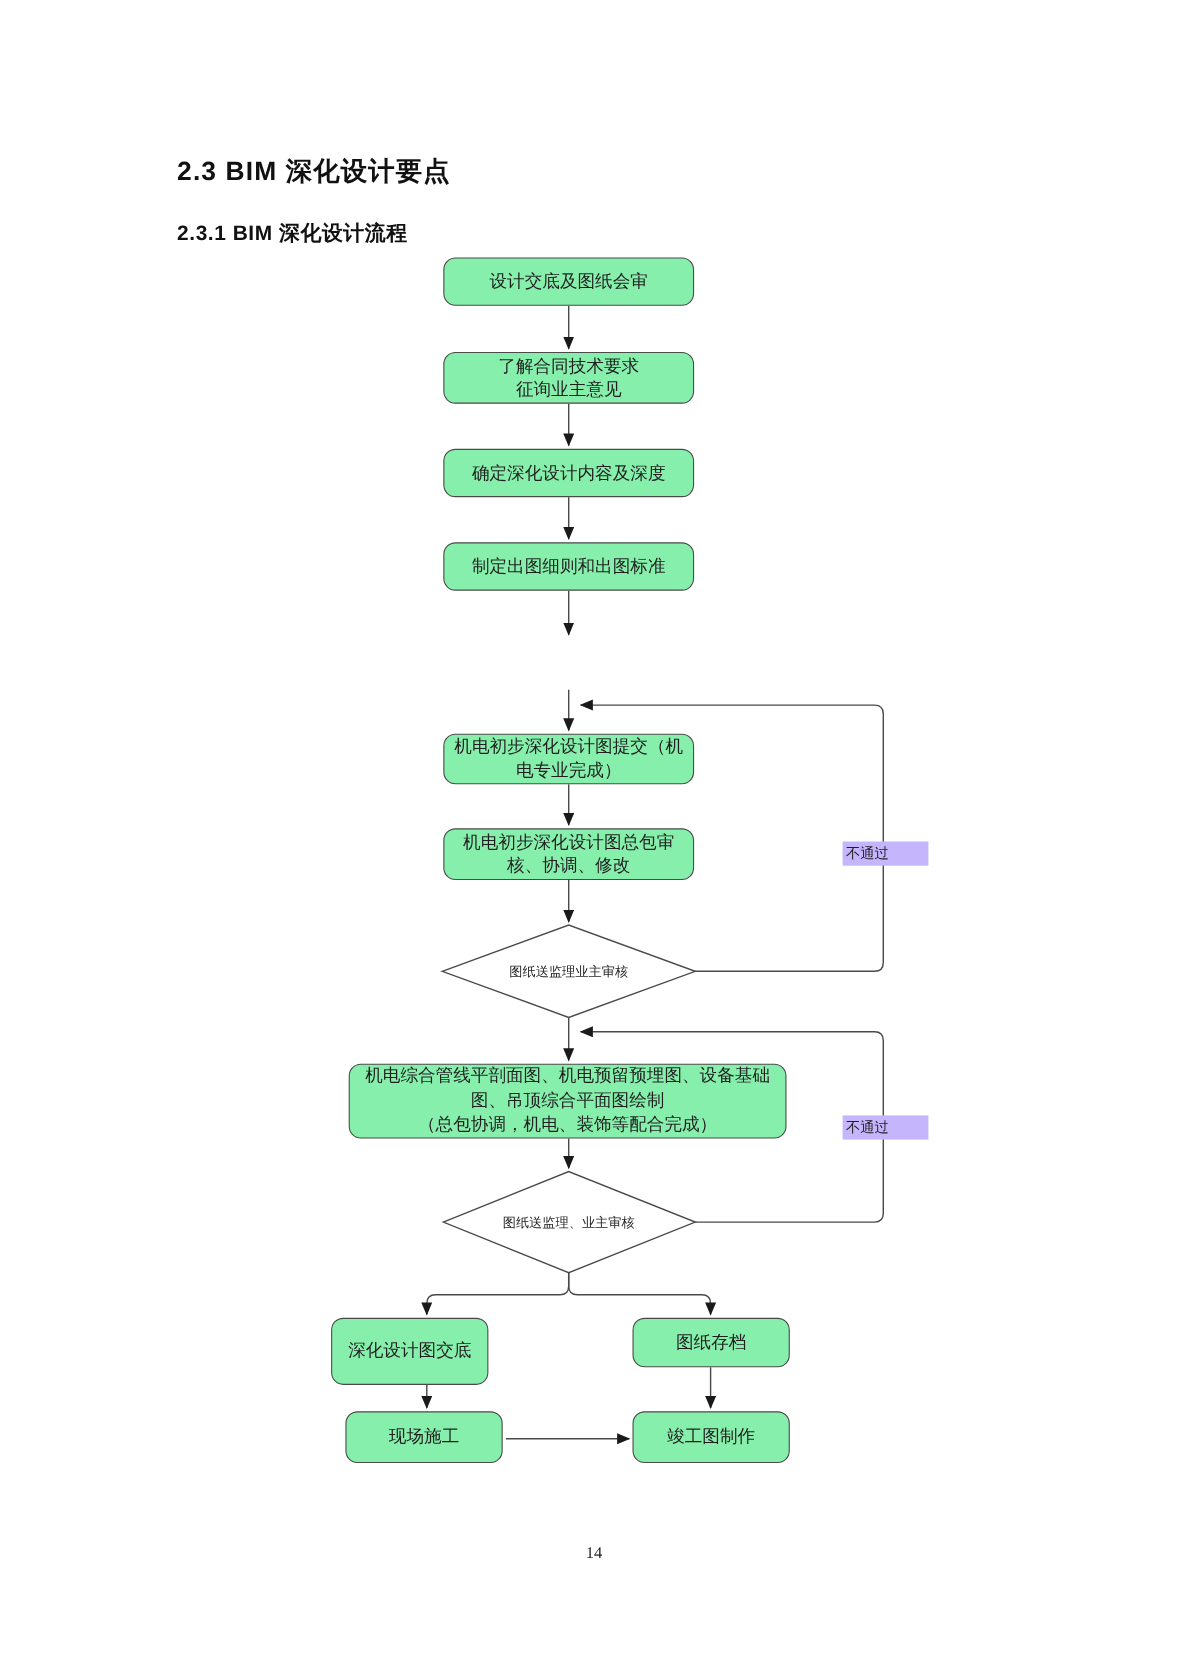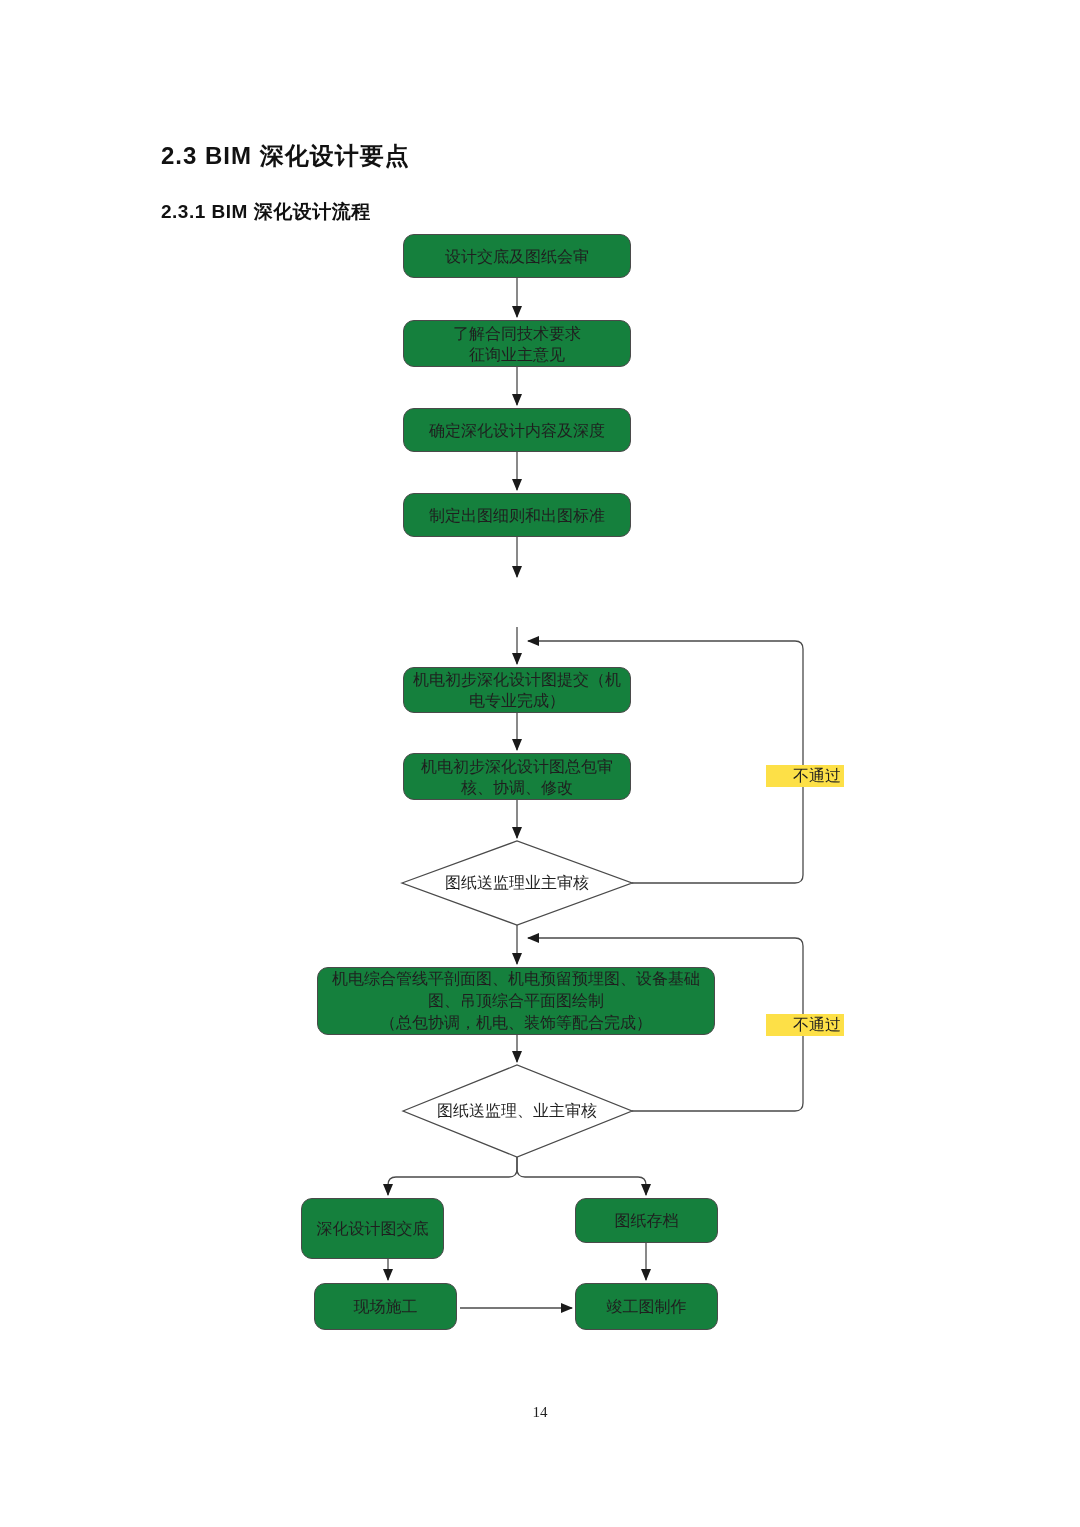--- a/index.html
+++ b/index.html
@@ -42,49 +42,49 @@
   .connectors {
     position: absolute;
     left: 0;
     top: 0;
   }
   .flow-box {
     position: absolute;
     box-sizing: border-box;
     border: 1.4px solid #4a4a4a;
     border-radius: 11px;
-    background: #15803d;
+    background: #86efac;
     display: flex;
     flex-direction: column;
     align-items: center;
     justify-content: center;
     text-align: center;
     font-size: 16px;
     line-height: 21px;
     color: #1f1f1f;
   }
   .flow-box .ln {
     white-space: nowrap;
   }
   .diamond-label {
     position: absolute;
     text-align: center;
-    font-size: 16px;
+    font-size: 12px;
     line-height: 20px;
     color: #1f1f1f;
     white-space: nowrap;
   }
   .fail-label {
     position: absolute;
-    background: #fde047;
-    font-size: 16px;
+    background: #c4b5fd;
+    font-size: 13px;
     line-height: 20px;
     color: #1f1f1f;
     padding: 1px 3px;
-    text-align: right;
+    text-align: left;
     white-space: nowrap;
   }
   .page-number {
     position: absolute;
     left: 0;
     top: 1404px;
     width: 1080px;
     text-align: center;
     font-size: 15px;
     color: #1f1f1f;

